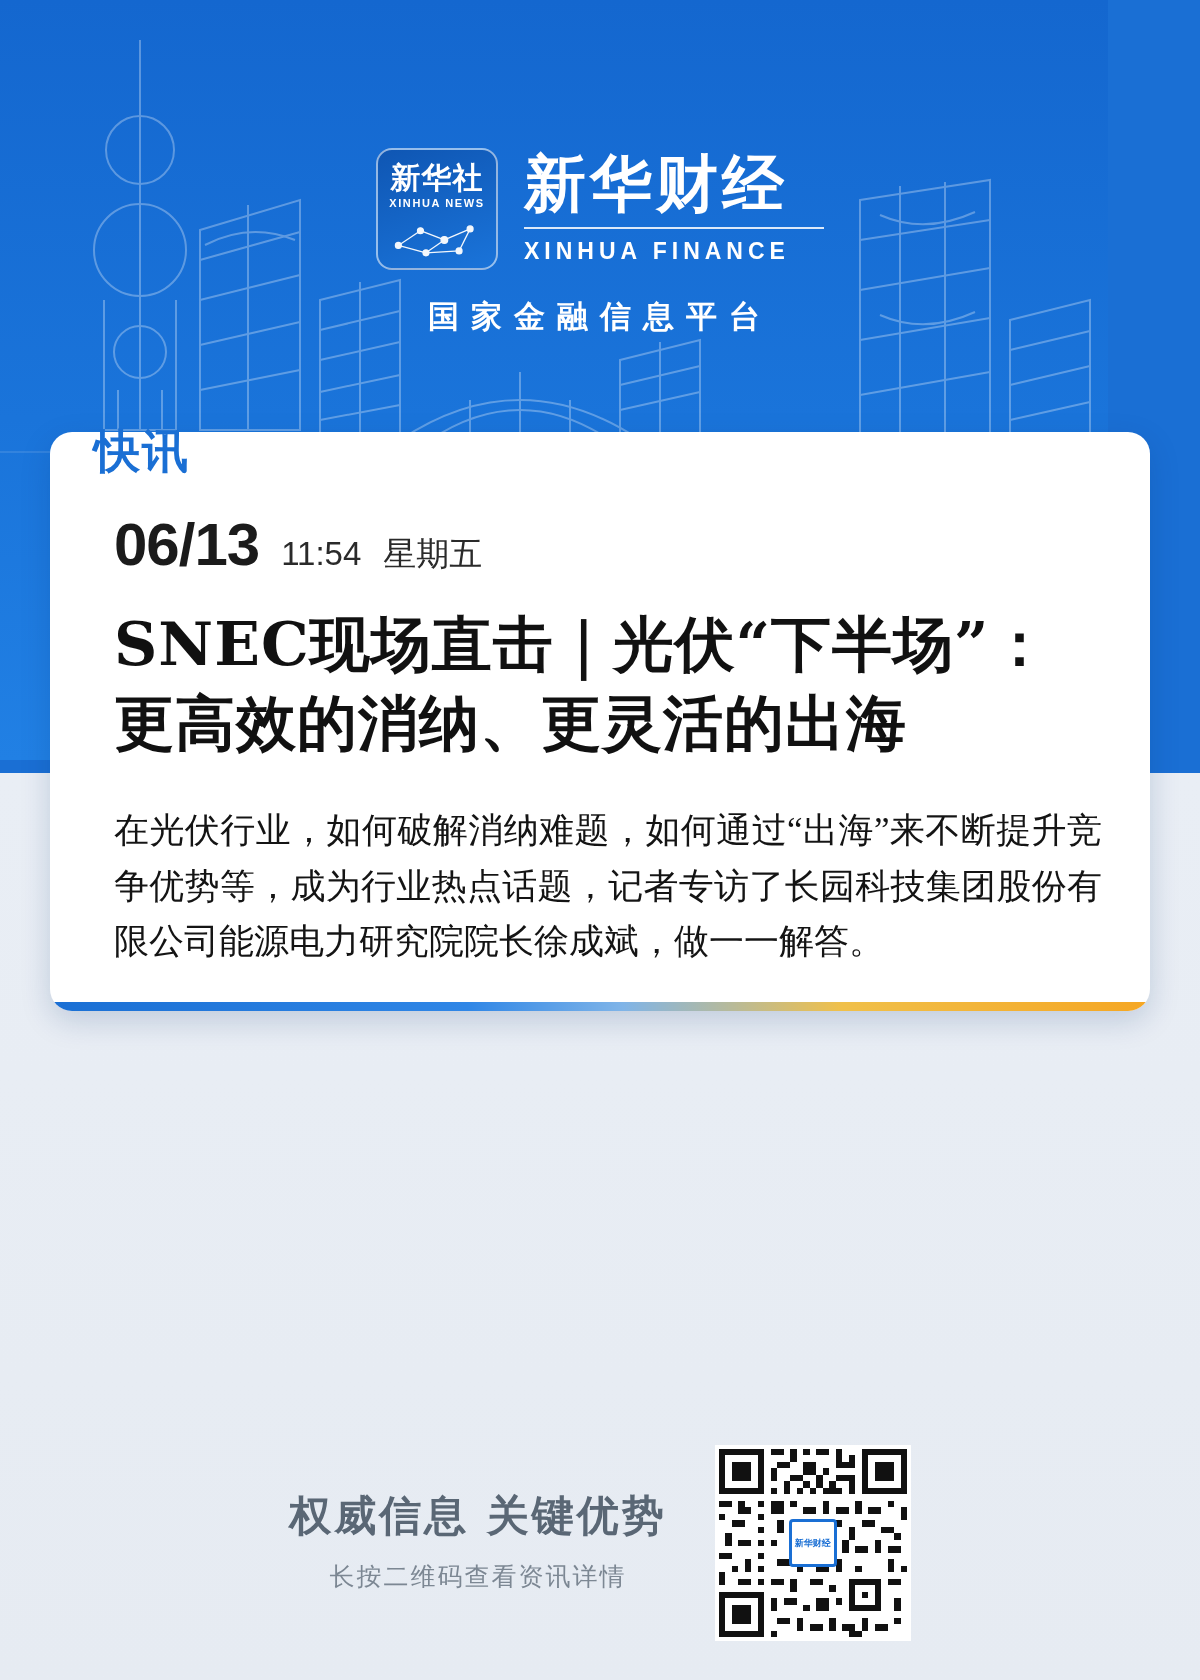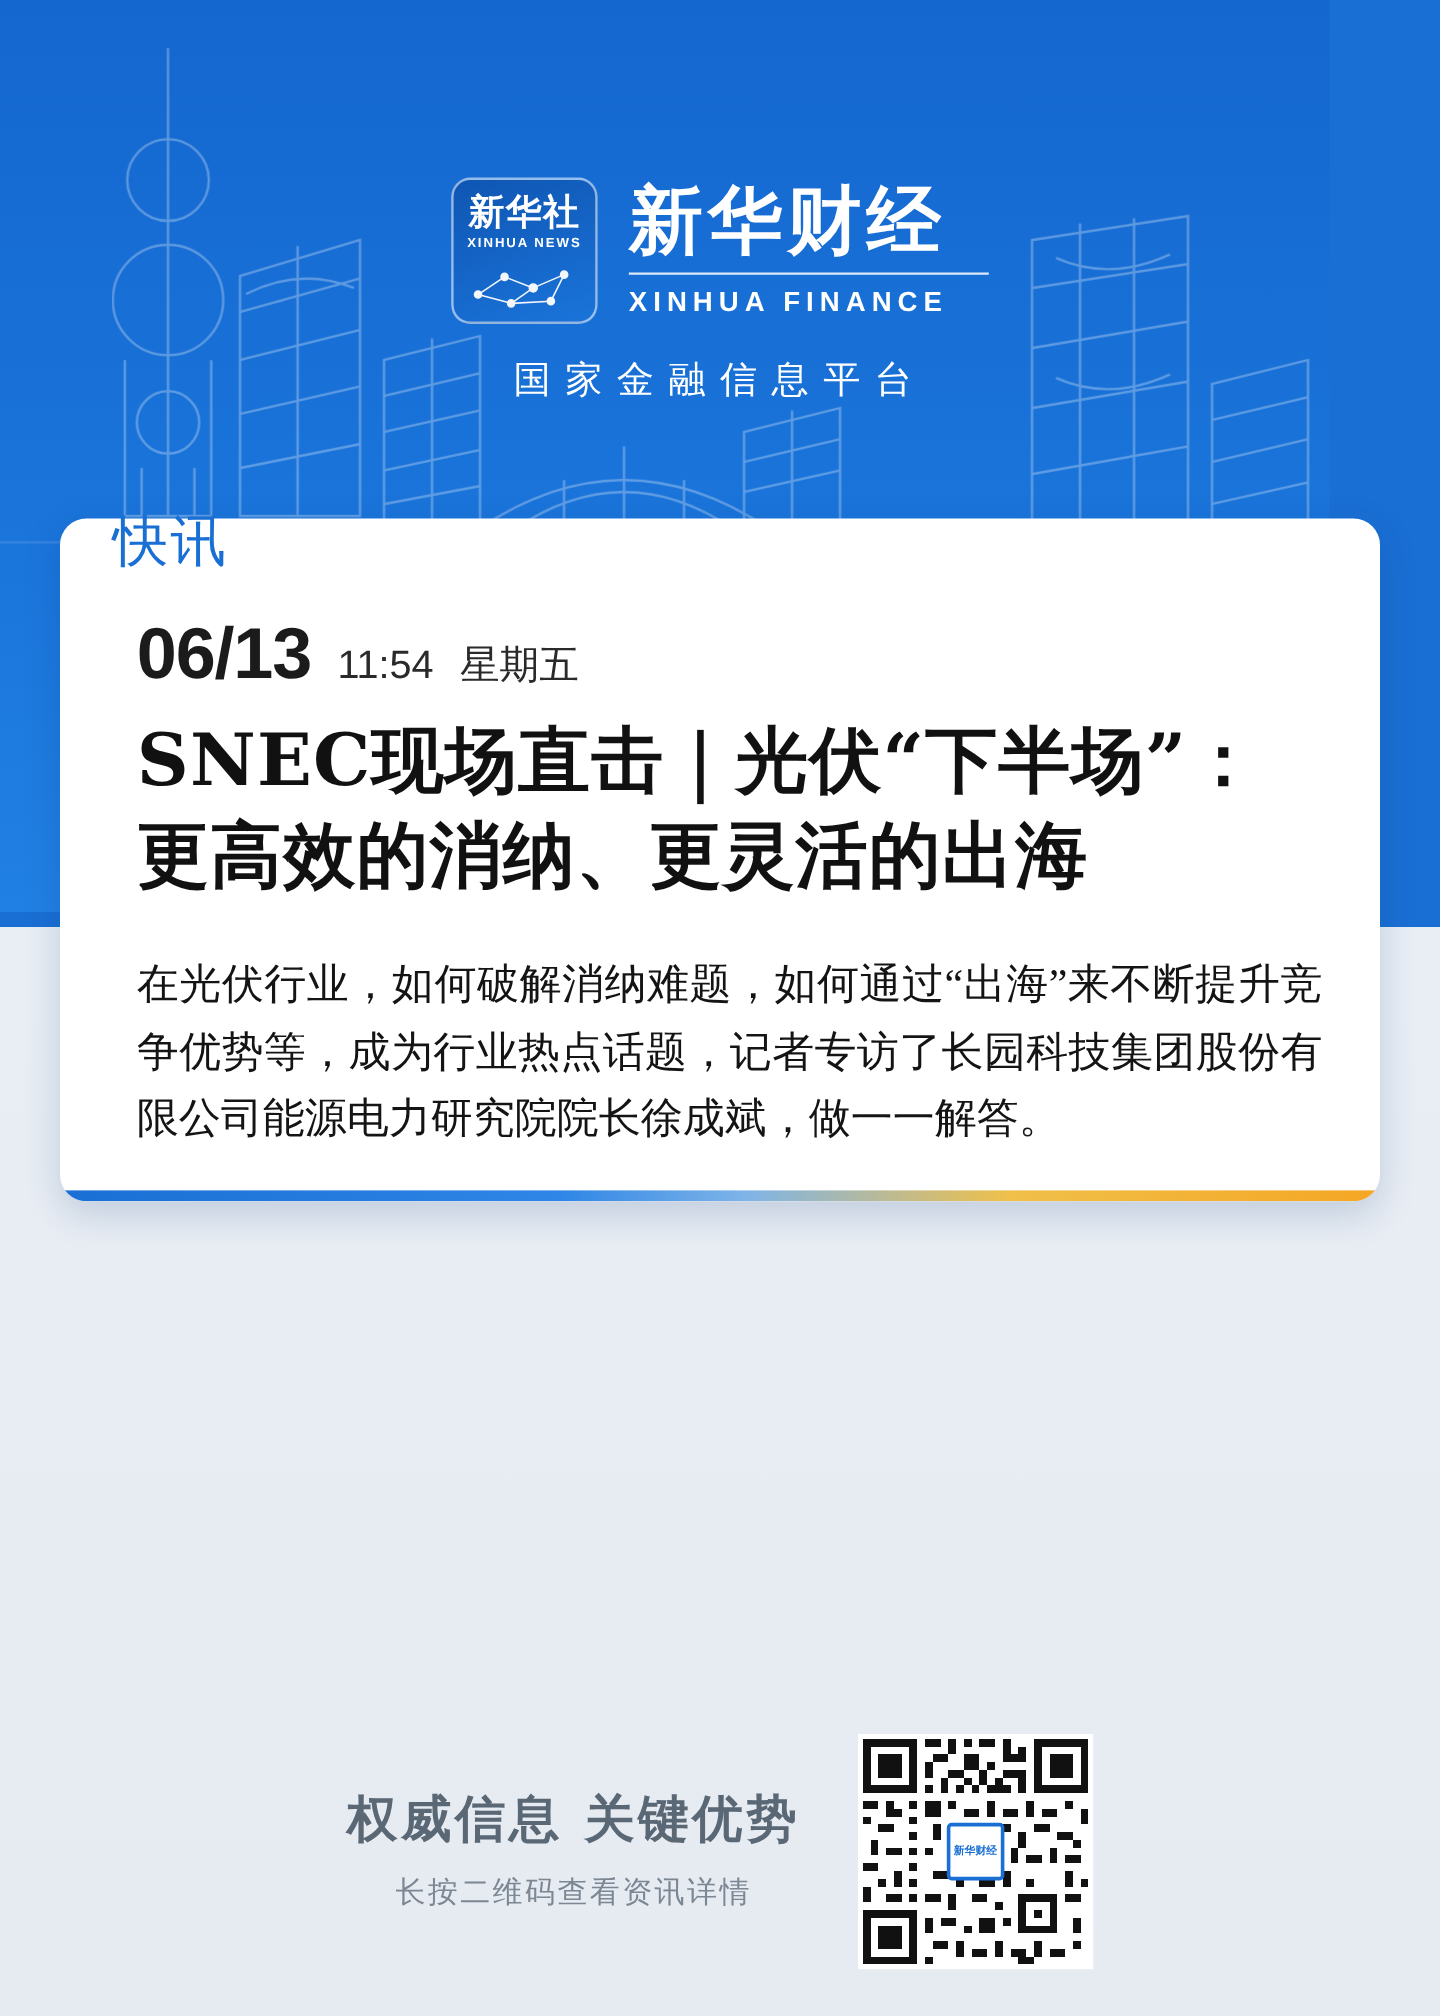--- a/index.html
+++ b/index.html
@@ -104,21 +104,21 @@
     text-align: left;
   }
   .tagline {
     position: absolute;
     top: 296px; left: 0;
     width: 1200px;
     text-align: center;
     color: #ffffff;
     font-size: 31px;
     letter-spacing: 12px;
-    font-weight: 400;
+    font-weight: 700;
     font-family: "DejaVu Sans", sans-serif;
   }
 
   
   .card {
     position: absolute;
     left: 50px;
     top: 432px;
     width: 1100px;
     background: #ffffff;
@@ -127,21 +127,21 @@
     box-sizing: border-box;
     padding: 0 0 42px 0;
     overflow: hidden;
   }
   .flash-label {
     position: absolute;
     left: 50px;
     top: 415px;
     z-index: 5;
     font-size: 46px;
-    font-weight: 400;
+    font-weight: 700;
     color: #1a6fd4;
     letter-spacing: 2px;
     font-family: "DejaVu Sans", sans-serif;
     padding: 6px 34px 4px 44px;
   }
   .card-inner {
     padding: 78px 48px 0 64px;
   }
   .meta {
     display: flex;
@@ -159,21 +159,21 @@
     font-size: 33px;
     color: #2a2a2a;
     font-family: "Liberation Sans", sans-serif;
   }
   .meta .weekday {
     font-size: 33px;
     color: #2a2a2a;
     font-family: "DejaVu Sans", sans-serif;
   }
   .headline {
-    margin-top: 16px;
+    margin-top: 26px;
     font-size: 60px;
     line-height: 1.32;
     font-weight: 700;
     color: #111111;
     font-family: "DejaVu Serif", "Liberation Serif", serif;
     letter-spacing: 1px;
   }
   .summary {
     margin-top: 40px;
     font-size: 35px;

